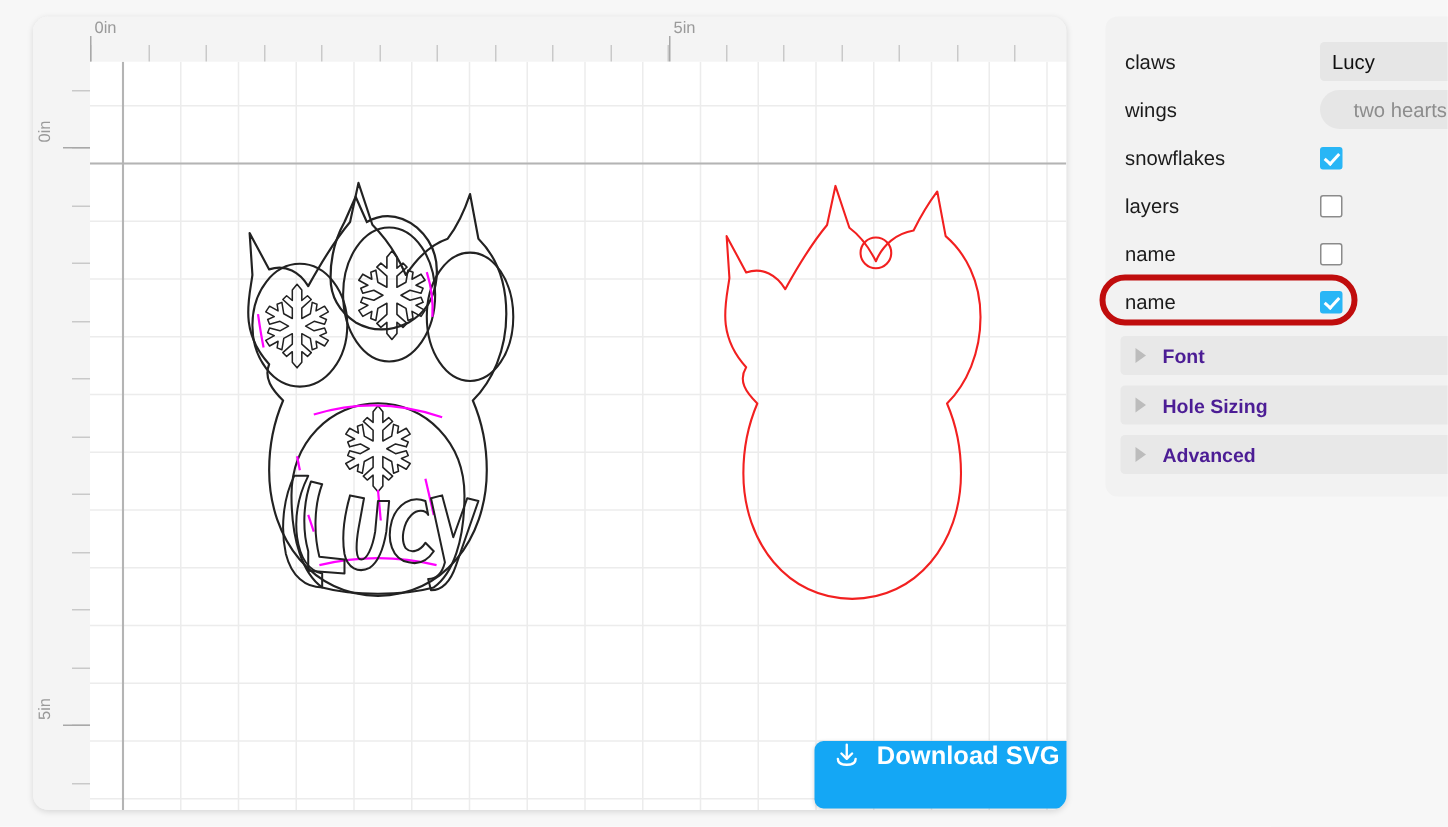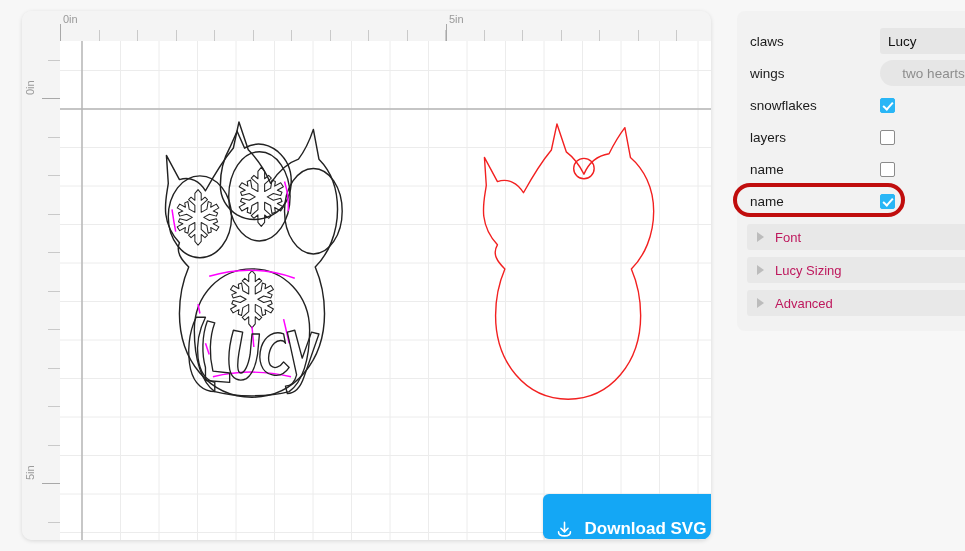--- a/index.html
+++ b/index.html
@@ -64,21 +64,21 @@
   
   #download-btn {
     position: absolute;
     left: 521px; top: 483px;
     width: 175px; height: 45px;
     background: #14a7f5;
     border: none; border-radius: 6px;
     color: #ffffff;
     font-family: "Liberation Sans", sans-serif;
     font-size: 17px; font-weight: bold;
-    display: flex; align-items: flex-end; justify-content: center;
+    display: flex; align-items: flex-start; justify-content: center;
     gap: 11px;
     cursor: pointer;
     box-shadow: 0 1px 3px rgba(0,0,0,0.15);
   }
   #download-btn svg { display: block; }
 
   
   #sidebar {
     position: absolute;
     left: 737px; top: 11px;
@@ -148,21 +148,21 @@
     cursor: pointer;
   }
   .acc-tri {
     width: 0; height: 0;
     border-left: 7px solid #bcbcbc;
     border-top: 5px solid transparent;
     border-bottom: 5px solid transparent;
     margin-right: 11px;
     flex: none;
   }
-  .acc-label { font-size: 13px; font-weight: normal; color: #be185d; }
+  .acc-label { font-size: 13px; font-weight: bold; color: #4c1d95; }
 
   
   #claws-annotation {
     position: absolute;
     left: -4px; top: 172px;
     width: 172px; height: 34px;
     border: 4px solid #c00d0d;
     border-radius: 17px;
     pointer-events: none;
   }
@@ -444,20 +444,20 @@
     </div>
 
     <div id="claws-annotation" style="border-color: rgb(192, 13, 13);"></div>
 
     <div class="accordion">
       <span class="acc-tri"></span>
       <span class="acc-label">Font</span>
     </div>
     <div class="accordion">
       <span class="acc-tri"></span>
-      <span class="acc-label">Lucy Sizing</span>
+      <span class="acc-label">Hole Sizing</span>
     </div>
     <div class="accordion">
       <span class="acc-tri"></span>
       <span class="acc-label">Advanced</span>
     </div>
   </div>
 </div>
 
 </body></html>

